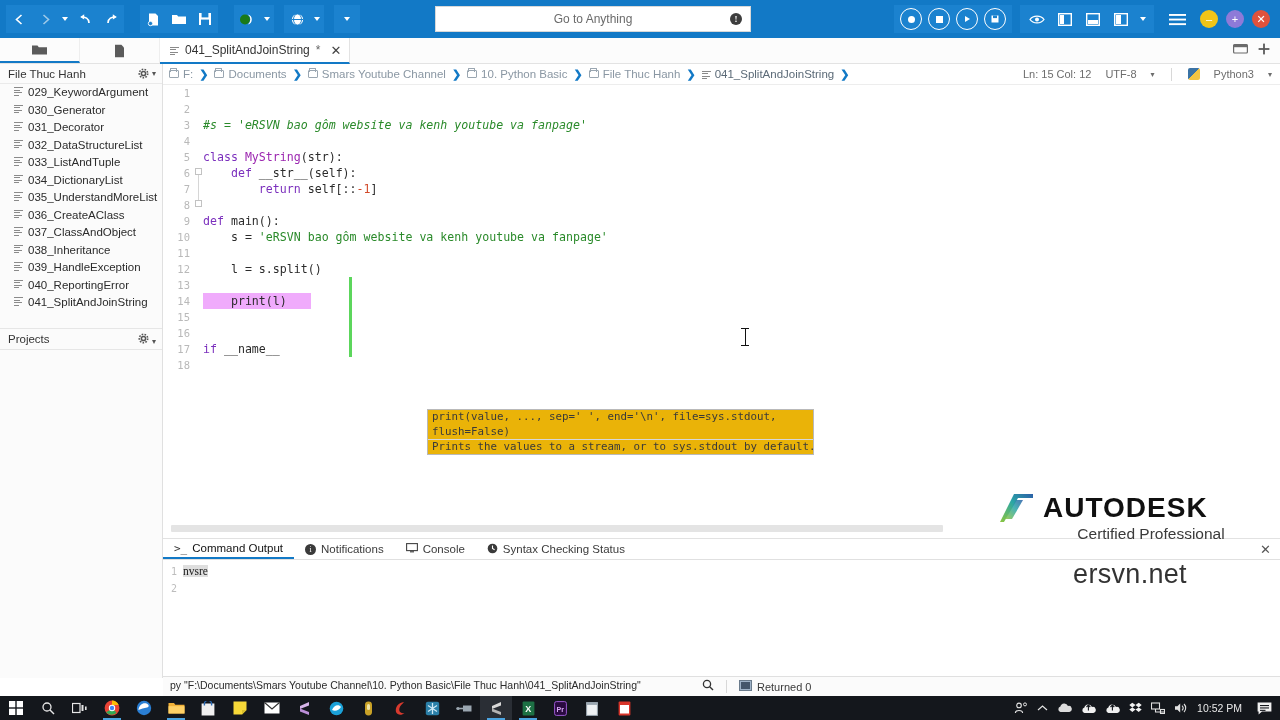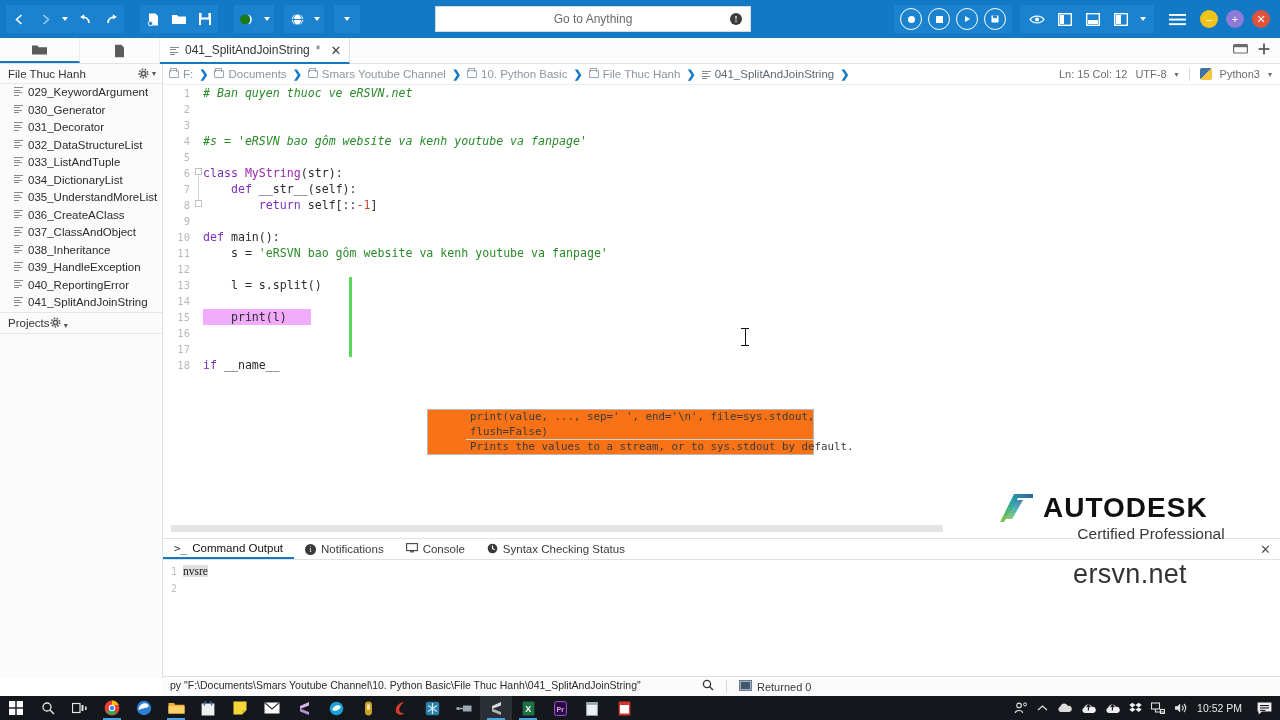--- a/index.html
+++ b/index.html
@@ -81,41 +81,41 @@
     height:17.5px; display:flex; align-items:flex-start; gap:5px; padding-left:14px;
     font-size:11.5px; color:#2b2b2b; white-space:nowrap;
   }
   .lines-ico { width:9px; height:9px; position:relative; flex:0 0 auto;}
   .lines-ico i { position:absolute; left:0; height:1px; background:#8a8a8a; display:block;}
   .lines-ico i:nth-child(1){top:1px;width:9px;}
   .lines-ico i:nth-child(2){top:3.5px;width:6px;}
   .lines-ico i:nth-child(3){top:6px;width:8px;}
   .lines-ico i:nth-child(4){top:8.5px;width:5px;}
   .projects-bar {
-    position:absolute; left:0; top:248px; width:162px; height:22px;
-    display:flex; align-items:center; 
+    position:absolute; left:0; top:264px; width:162px; height:22px;
+    display:flex; align-items:center; justify-content:space-between;
     padding:0 6px 0 8px; font-size:11.5px; color:#333;
     border-top:1px solid #e6e6e6; border-bottom:1px solid #e6e6e6; background:#fbfbfb;
   }
 
   
   .crumbrow {
     position:absolute; left:163px; top:64px; width:1117px; height:21px;
     background:#fff; border-bottom:1px solid #ededed;
     display:flex; align-items:center; padding-left:6px;
     font-size:11.5px; color:#7c8a97;
   }
   .crumb { display:flex; align-items:center; gap:4px; white-space:nowrap; }
   .crumb .ctext { color:#8a97a3; }
   .crumb.last .ctext { color:#5b6a77; }
   .chev { color:#1279c6; font-weight:bold; font-size:11px; margin:0 6px; }
   .folder-ico { width:10px;height:8px;border:1.2px solid #9aa6b1;border-radius:1px;position:relative;}
   .folder-ico:before{content:"";position:absolute;left:0;top:-3px;width:5px;height:3px;border:1.2px solid #9aa6b1;border-bottom:none;border-radius:1px 1px 0 0;}
   .crumb-right {
-    margin-left:auto; display:flex; align-items:center; gap:8px;
+    margin-left:auto; display:flex; align-items:center; gap:14px;
     padding-right:8px; color:#6d6d6d; font-size:11px;
   }
   .py-ico { width:12px;height:12px;border-radius:2px;
     background:linear-gradient(135deg,#3b73a5 0 50%, #f5c542 50% 100%); }
 
   
   .editor {
     position:absolute; left:163px; top:85px; width:1117px; height:447px;
     background:#fff; overflow:hidden;
   }
@@ -141,24 +141,23 @@
   .num { color:#d24a2a; }
   .fn  { color:#2b2b2b; }
   .hl-line { background:#f0abfc; }
   .imouse { position:absolute; left:578px; top:243px; width:8px; height:18px; }
   .imouse:before,.imouse:after{content:"";position:absolute;left:0;width:8px;height:1px;background:#111;}
   .imouse:before{top:0;} .imouse:after{bottom:0;}
   .imouse i{position:absolute;left:3.5px;top:0;width:1px;height:18px;background:#111;}
 
   .tooltip {
     position:absolute; left:264px; top:324px; width:387px;
-    border:1px solid #b9b9b9; background:#f97316;
+    border:1px solid #b9b9b9; background:#eab308;
     font-family:"DejaVu Sans Mono", monospace; font-size:10.8px; color:#3a3a3a;
     z-index:30;
-    padding-left:38px;
   }
   .tt-line { padding:0 4px; height:14.5px; line-height:14.5px; white-space:pre; }
   .tt-desc { border-top:1px solid #d7d7d7; }
 
   .h-scroll {
     position:absolute; left:163px; top:524px; width:1117px; height:9px;
   }
   .h-scroll .thumb { position:absolute; left:8px; top:1px; width:772px; height:7px; background:#e4e4e4; border-radius:1px;}
 
   .watermark { position:absolute; right:20px; top:492px; width:260px; text-align:center; z-index:5;}
@@ -618,21 +617,20 @@
 
     <div class="foldcol">
       <div class="fold-mark" style="top:83px;"></div>
       <div class="fold-line" style="top:90px;height:26px;"></div>
       <div class="fold-mark" style="top:115px;"></div>
     </div>
 
     <div class="changebar" style="top:192px;height:80px;"></div>
 
     <div class="code">
-      <div class="cline"><span class="cmt"># Ban quyen thuoc ve eRSVN.net</span></div>
       <div class="cline">&nbsp;</div>
       <div class="cline">&nbsp;</div>
       <div class="cline"><span class="cmt">#s = 'eRSVN bao gôm website va kenh youtube va fanpage'</span></div>
       <div class="cline">&nbsp;</div>
       <div class="cline"><span class="kw">class </span><span class="cls">MyString</span><span class="fn">(str):</span></div>
       <div class="cline"><span class="kw">    def </span><span class="fn">__str__</span><span class="fn">(self):</span></div>
       <div class="cline"><span class="kw">        return </span><span class="fn">self[::</span><span class="num">-1</span><span class="fn">]</span></div>
       <div class="cline">&nbsp;</div>
       <div class="cline"><span class="kw">def </span><span class="fn">main</span><span class="fn">():</span></div>
       <div class="cline"><span class="fn">    s = </span><span class="str">'eRSVN bao gôm website va kenh youtube va fanpage'</span></div>

